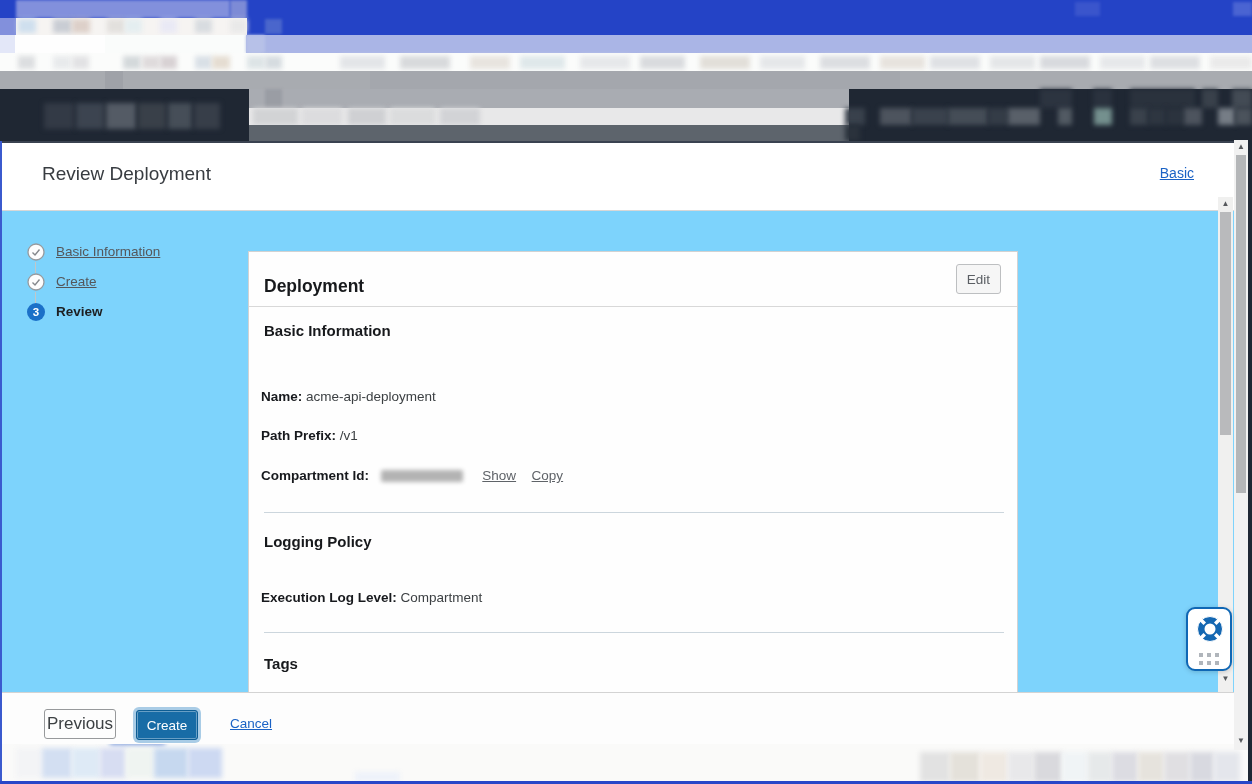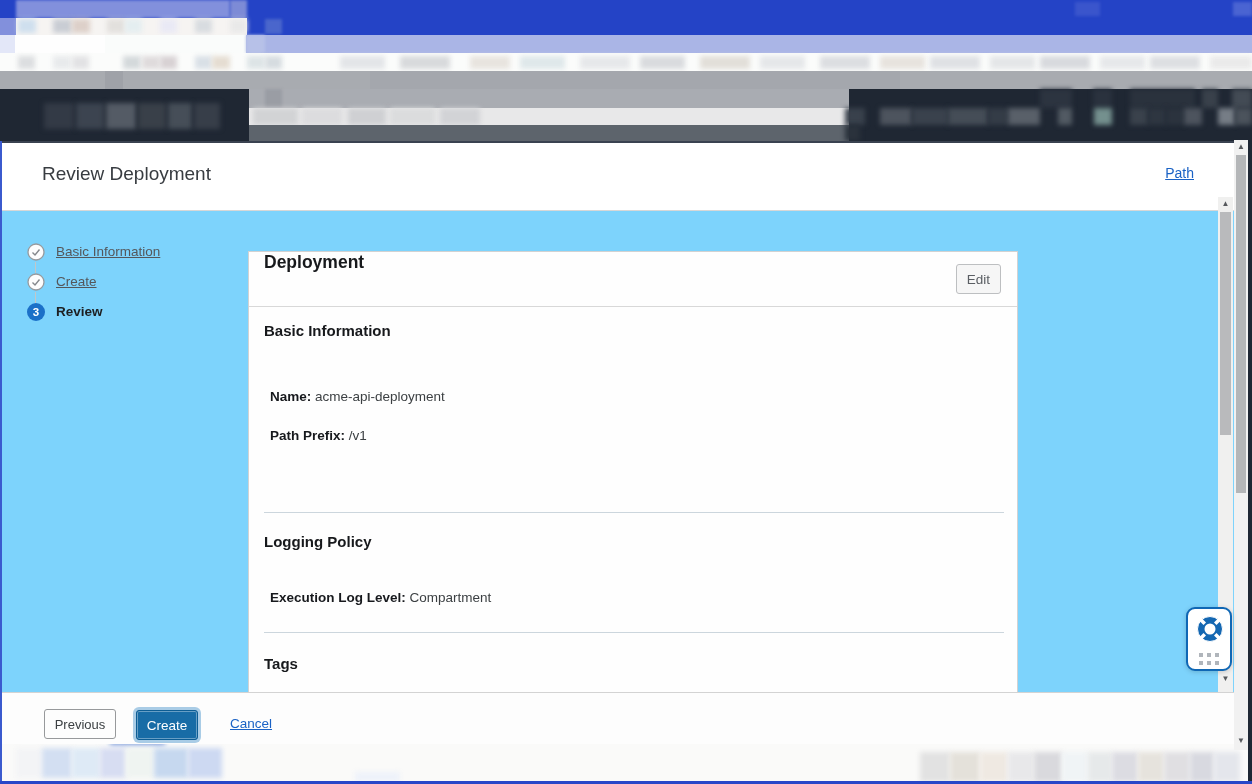--- a/index.html
+++ b/index.html
@@ -31,38 +31,38 @@
   .step-label { position:absolute; left:56px; font-size:13.5px; color:#54575b;
                 text-decoration:underline; cursor:pointer; }
   .step-label.current { color:#1d1f22; font-weight:bold; text-decoration:none; cursor:default; }
   .step-line { position:absolute; left:35px; width:1px; background:#c4c6c8; }
 
   
   #card { position:absolute; left:248px; top:40px; width:770px; height:442px;
           background:#fefefe; border:1px solid #d2d2d2; overflow:hidden; }
   #card-header { position:absolute; left:0; top:0; width:100%; height:55px;
                  border-bottom:1px solid #d8d8d8; }
-  #card-title { position:absolute; left:15px; top:0; font-size:17.5px; font-weight:bold; color:#17191c; }
+  #card-title { position:absolute; left:15px; top:24px; font-size:17.5px; font-weight:bold; color:#17191c; }
   #edit-btn { position:absolute; right:16px; top:12px; width:45px; height:30px;
               background:#f6f6f6; border:1px solid #bdbfc1; border-radius:3px;
               font-size:13.5px; color:#5a5e63; font-family:inherit; cursor:pointer; }
   .sec-heading { position:absolute; left:15px; font-size:15px; font-weight:bold; color:#17191c; }
-  .field { position:absolute; left:21px; font-size:13.5px; color:#3c4043; }
+  .field { position:absolute; left:12px; font-size:13.5px; color:#3c4043; }
   .field b { color:#17191d; }
   .divider { position:absolute; left:15px; width:740px; height:1px; background:#ccd6dd; }
   .redacted { display:inline-block; width:82px; height:12px; background:#b3b3b3;
               border-radius:2px; filter:blur(2px); vertical-align:middle; margin-left:8px; }
   .mini-link { color:#5f6368; text-decoration:underline; cursor:pointer; }
 
   
   #dlg-footer { left:0; top:692px; width:1234px; height:52px; background:#fdfdfd;
                 border-top:1px solid #d3d3d3; z-index:3; }
   #prev-btn { position:absolute; left:44px; top:16px; width:72px; height:30px;
               background:#fdfdfd; border:1px solid #97999b; border-radius:3px;
-              font-size:13px; color:#3c4043; font-family:inherit; cursor:pointer; }
+              font-size:17px; color:#3c4043; font-family:inherit; cursor:pointer; }
   #create-btn { position:absolute; left:136px; top:17px; width:62px; height:30px;
                 background:#186ca6; border:1px solid #0d5d94; border-radius:3px;
                 box-shadow:0 0 0 3px #a9cce6, inset 0 0 0 1px rgba(255,255,255,.35);
                 font-size:13.5px; color:#ffffff; font-family:inherit; cursor:pointer; }
   #cancel-link { position:absolute; left:230px; top:23px; font-size:13.5px; color:#1a62c5;
                  text-decoration:underline; cursor:pointer; }
 
   
   #taskbar { left:0; top:744px; width:1252px; height:37px; background:#fafaf9; z-index:2; }
   #bottom-line { left:0; top:781px; width:1252px; height:3px; background:#2846c8; z-index:8; }
@@ -189,21 +189,21 @@
     <div class="blk blur2" style="left:1166px;top:19px;width:18px;height:17px;background:#2b333e;"></div>
     <div class="blk blur2" style="left:1184px;top:19px;width:18px;height:17px;background:#4d545e;"></div>
     <div class="blk blur2" style="left:1218px;top:19px;width:17px;height:17px;background:#767d86;"></div>
     <div class="blk blur2" style="left:1235px;top:19px;width:17px;height:17px;background:#4b535c;"></div>
     <div class="blk blur2" style="left:845px;top:36px;width:15px;height:16px;background:#2a323c;"></div>
   </div>
 </div>
 
 <div id="dlg-header" class="abs">
   <div id="dlg-title">Review Deployment</div>
-  <a id="dlg-help">Path</a>
+  <a id="dlg-help">Basic</a>
 </div>
 
 <div id="dlg-body" class="abs">
 
   <div>
     <div class="step-line" style="top:51px;height:11px;"></div>
     <div class="step-line" style="top:81px;height:11px;"></div>
 
     <svg class="step-circle" style="top:32px;" viewBox="0 0 18 18">
       <circle cx="9" cy="9" r="8" fill="#fdfdfd" stroke="#979a9e" stroke-width="1.3"></circle>
@@ -229,20 +229,28 @@
 
     <div class="sec-heading" style="top:70px;">Basic Information</div>
 
     <div class="field" style="top:137px;">
       <b>Name:</b>
       <span>acme-api-deployment</span>
     </div>
     <div class="field" style="top:176px;">
       <b>Path Prefix:</b>
       <span>/v1</span>
+    </div>
+    <div class="field" style="top:216px;">
+      <b>Compartment Id:</b>
+      <span class="redacted"></span>
+      <span style="display:inline-block;width:12px;"></span>
+      <a class="mini-link">Show</a>
+      <span style="display:inline-block;width:8px;"></span>
+      <a class="mini-link">Copy</a>
     </div>
 
     <div class="divider" style="top:260px;"></div>
 
     <div class="sec-heading" style="top:281px;">Logging Policy</div>
     <div class="field" style="top:338px;">
       <b>Execution Log Level:</b>
       <span>Compartment</span>
     </div>
 

